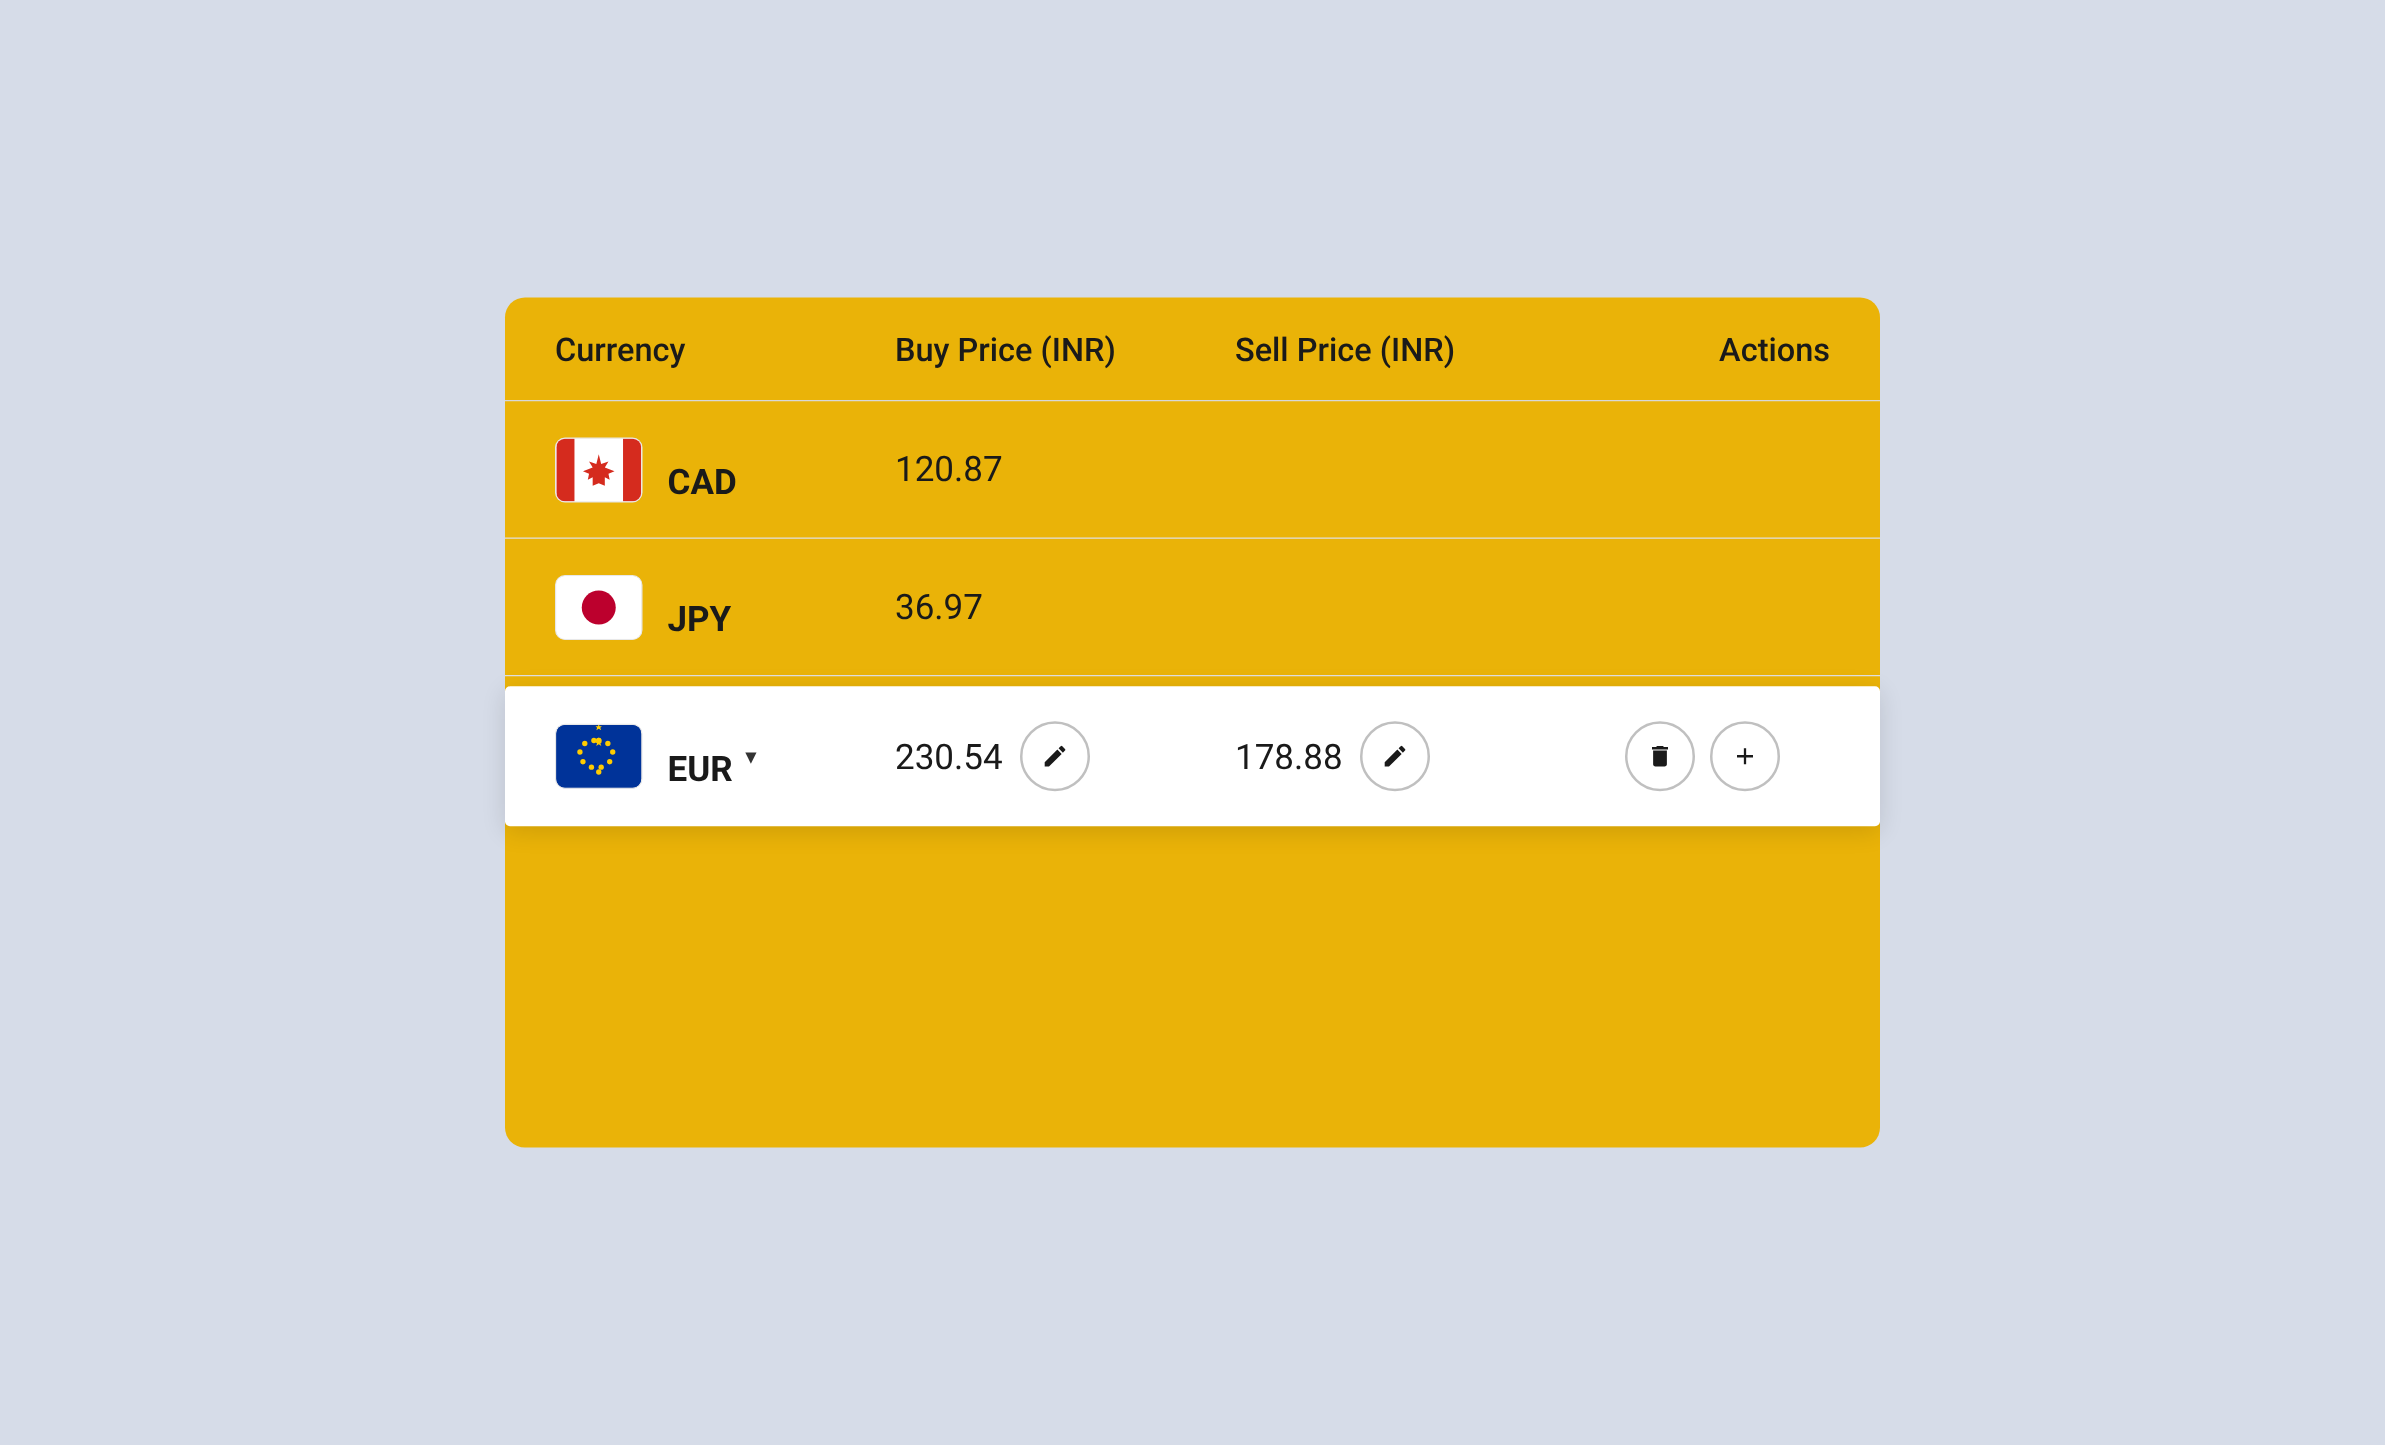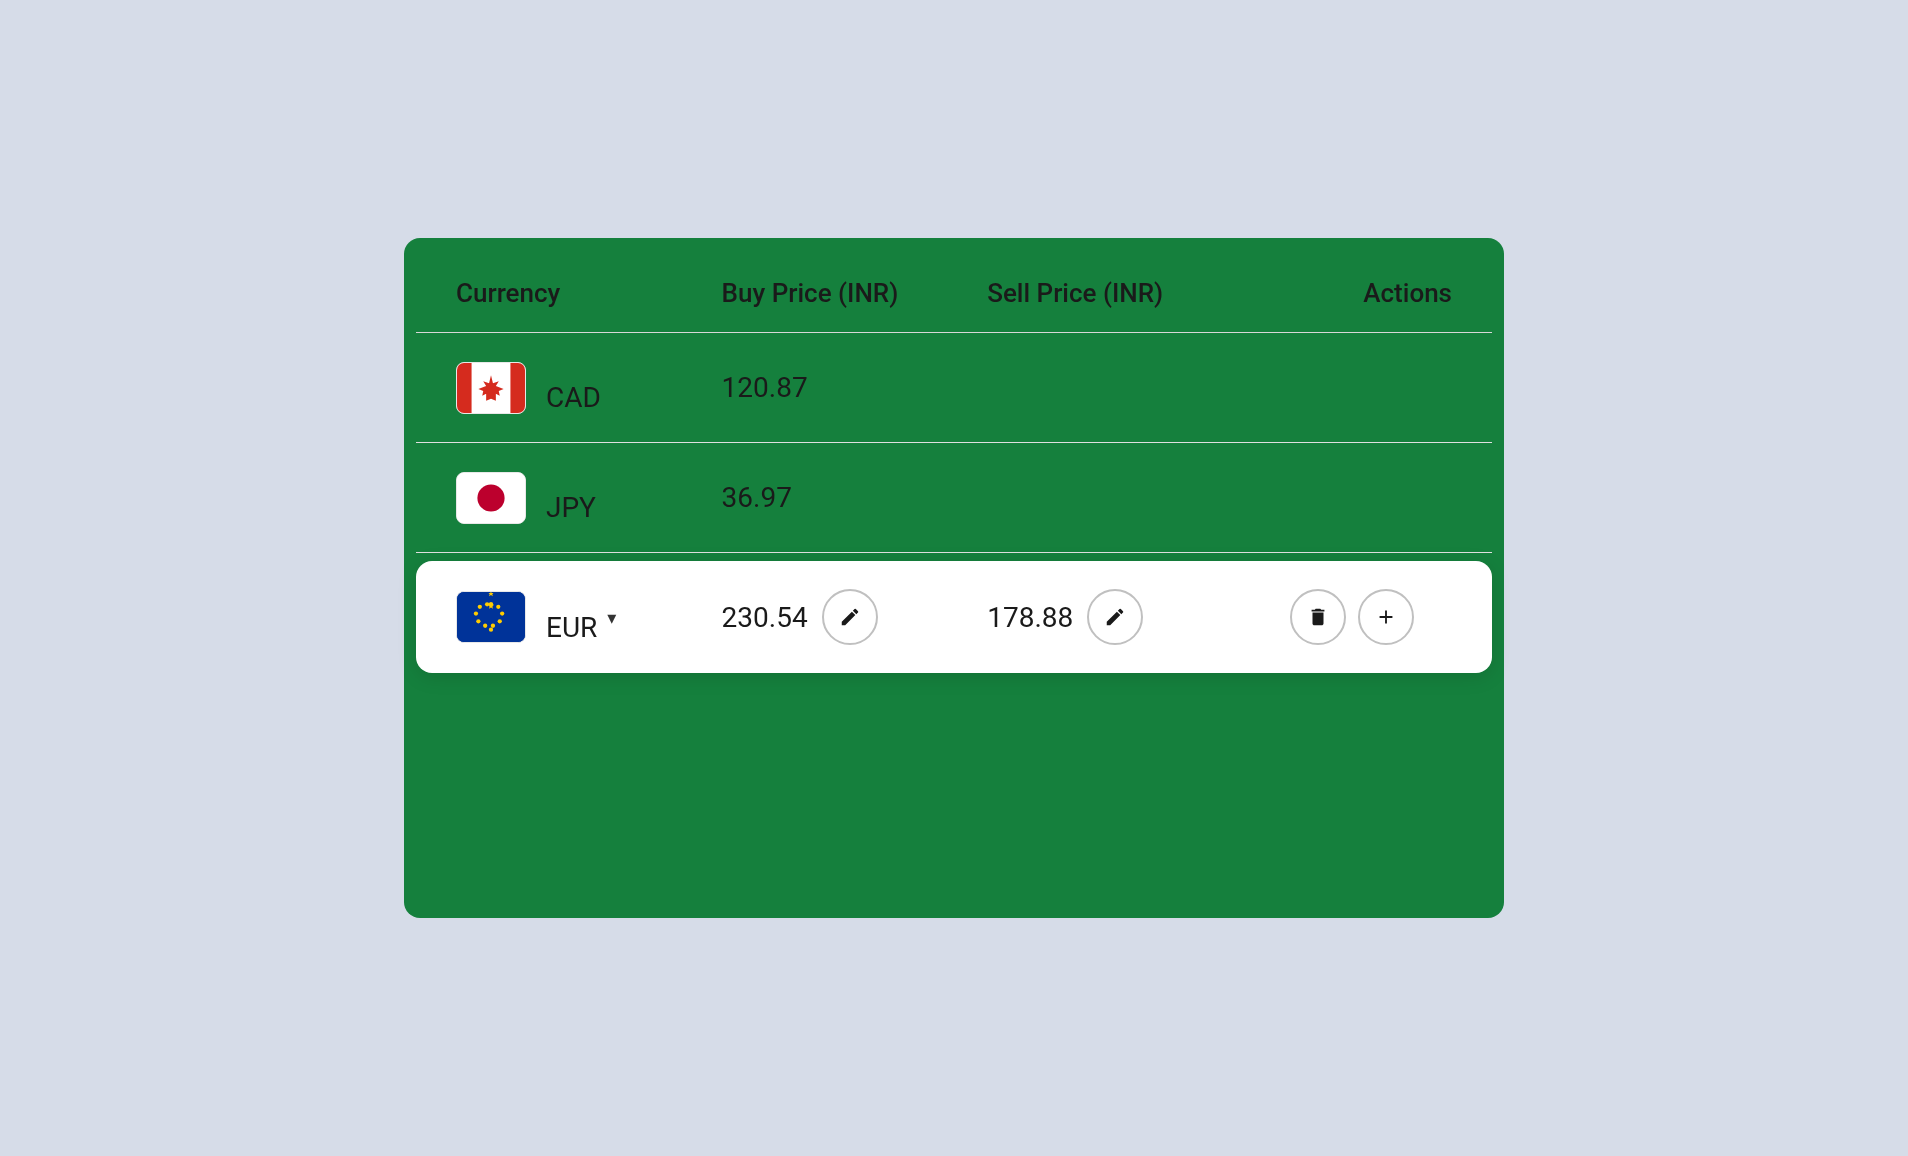--- a/index.html
+++ b/index.html
@@ -11,26 +11,26 @@
     body {
       background-color: #d6dce8;
       display: flex;
       justify-content: center;
       align-items: center;
       min-height: 100vh;
       font-family: -apple-system, BlinkMacSystemFont, 'Segoe UI', Roboto, sans-serif;
     }
 
     .table-container {
-      background-color: #15803d;
+      background-color: #eab308;
       border-radius: 16px;
       overflow: visible;
       width: 1100px;
       min-height: 680px;
-      padding: 12px;
+      padding: 0;
       position: relative;
     }
 
     .table-header {
       display: grid;
       grid-template-columns: 2fr 2fr 2fr 1.5fr;
       padding: 28px 40px 24px 40px;
       border-bottom: 1.5px solid #d8d8d8;
     }
 
@@ -55,21 +55,21 @@
       align-items: center;
       border-bottom: 1px solid #e0e0e0;
     }
 
     .table-row:last-child {
       border-bottom: none;
     }
 
     .table-row.active-row {
       background-color: #ffffff;
-      border-radius: 16px;
+      border-radius: 4px;
       margin: 8px 0;
       box-shadow: 0 4px 20px rgba(0,0,0,0.12);
       border: none;
       padding: 28px 40px;
     }
 
     .currency-cell {
       display: flex;
       align-items: center;
       gap: 20px;
@@ -98,21 +98,21 @@
       background: white;
     }
 
     
     .flag-eur {
       background: #003399;
     }
 
     .currency-code {
       font-size: 28px;
-      font-weight: 400;
+      font-weight: 700;
       color: #1a1a1a;
       margin-top: 20px;
     }
 
     .currency-code-with-dropdown {
       display: flex;
       align-items: center;
       gap: 6px;
     }
 

